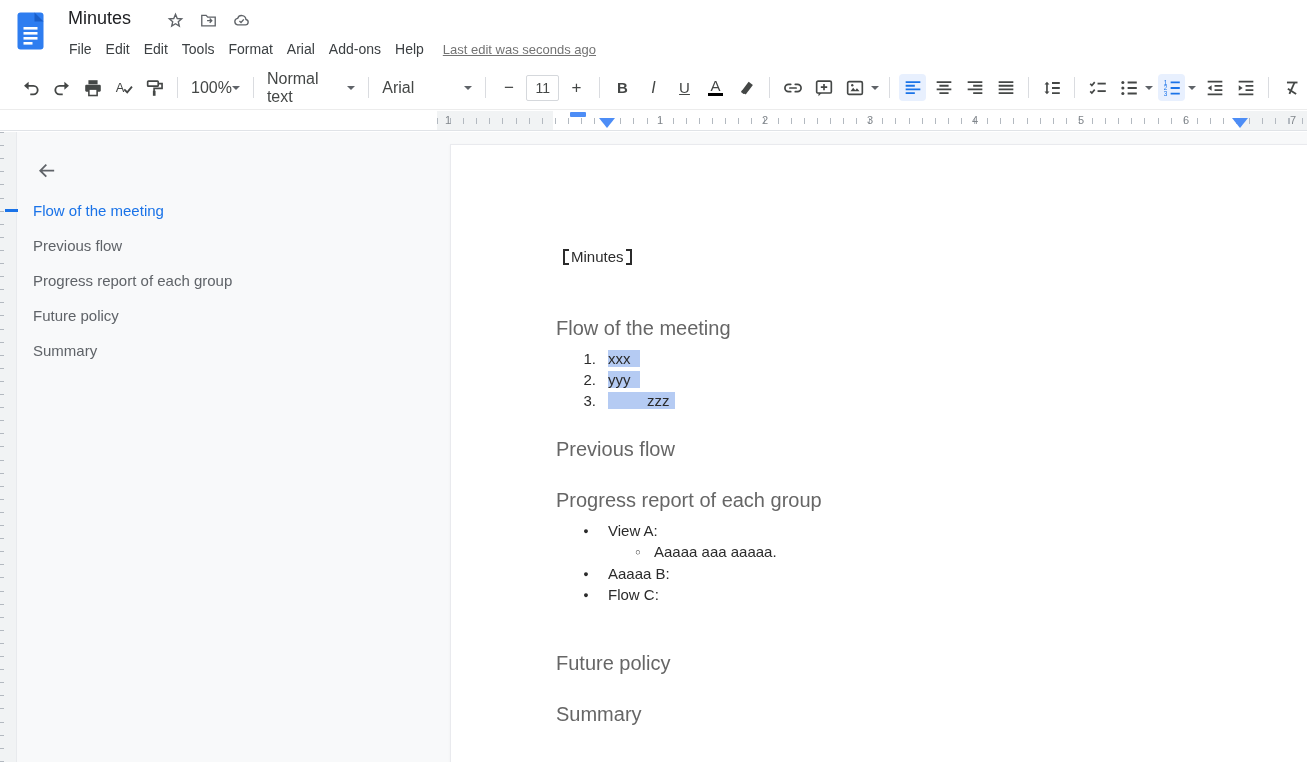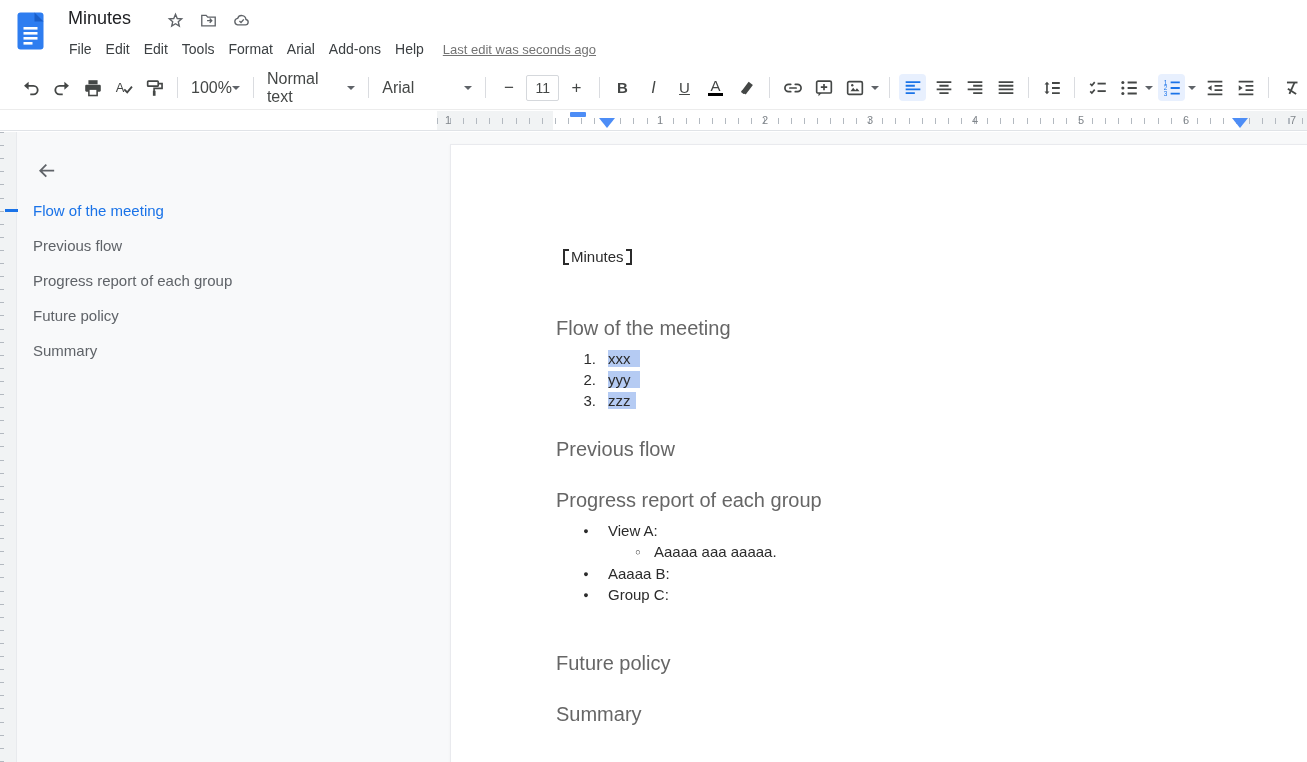--- a/index.html
+++ b/index.html
@@ -76,21 +76,21 @@
     border-top:1px solid #e9eaee; border-left:1px solid #e9eaee; box-shadow:0 1px 3px rgba(0,0,0,0.04); cursor:text; }
   .doc-tag { position:absolute; left:112px; top:103px; font-size:15px; color:#2b2b2b; display:flex; align-items:center; }
   .cjk-br { display:inline-block; width:6px; height:16px; flex:none; }
   .cjk-br.l { border-left:2.5px solid #2b2b2b; border-top:2.5px solid #2b2b2b; border-bottom:2.5px solid #2b2b2b; margin-right:2px; }
   .cjk-br.r { border-right:2.5px solid #2b2b2b; border-top:2.5px solid #2b2b2b; border-bottom:2.5px solid #2b2b2b; margin-left:2px; }
   .h2 { position:absolute; left:105px; font-size:20px; color:#666; white-space:nowrap; }
   .h-flow { top:172px; } .h-prev { top:293px; } .h-prog { top:344px; } .h-fut { top:507px; } .h-sum { top:558px; }
   .lrow { position:absolute; left:125px; height:21px; display:flex; align-items:center; font-size:15px; color:#2b2b2b; }
   .num { width:20px; text-align:right; margin-right:12px; }
   .sel { background:#b5cbf3; padding-right:9px; }
-  .sel.last { padding-right:5px; }
+  .sel.last { padding-right:5px;padding-left:39px; }
   .bullet { width:20px; text-align:center; font-size:9px; margin-right:12px; color:#2b2b2b; }
   .brow-sub { left:177px; }
   .brow-sub .bullet { margin-right:6px; }
   .r-n1 { top:203px; } .r-n2 { top:224px; } .r-n3 { top:245px; }
   .r-b1 { top:375px; } .r-b1s { top:396px; } .r-b2 { top:418px; } .r-b3 { top:439px; }
 </style>
 </head>
 <body>
 
 <div class="header">
@@ -392,19 +392,19 @@
     <div class="lrow brow-sub r-b1s">
       <span class="bullet">○</span>
         <span>Aaaaa aaa aaaaa.</span>
     </div>
     <div class="lrow r-b2">
       <span class="bullet">●</span>
         <span>Aaaaa B:</span>
     </div>
     <div class="lrow r-b3">
       <span class="bullet">●</span>
-        <span>Group C:</span>
+        <span>Flow C:</span>
     </div>
 
     <div class="h2 h-fut">Future policy</div>
     <div class="h2 h-sum">Summary</div>
   </div>
 </div>
 
 </body></html>

